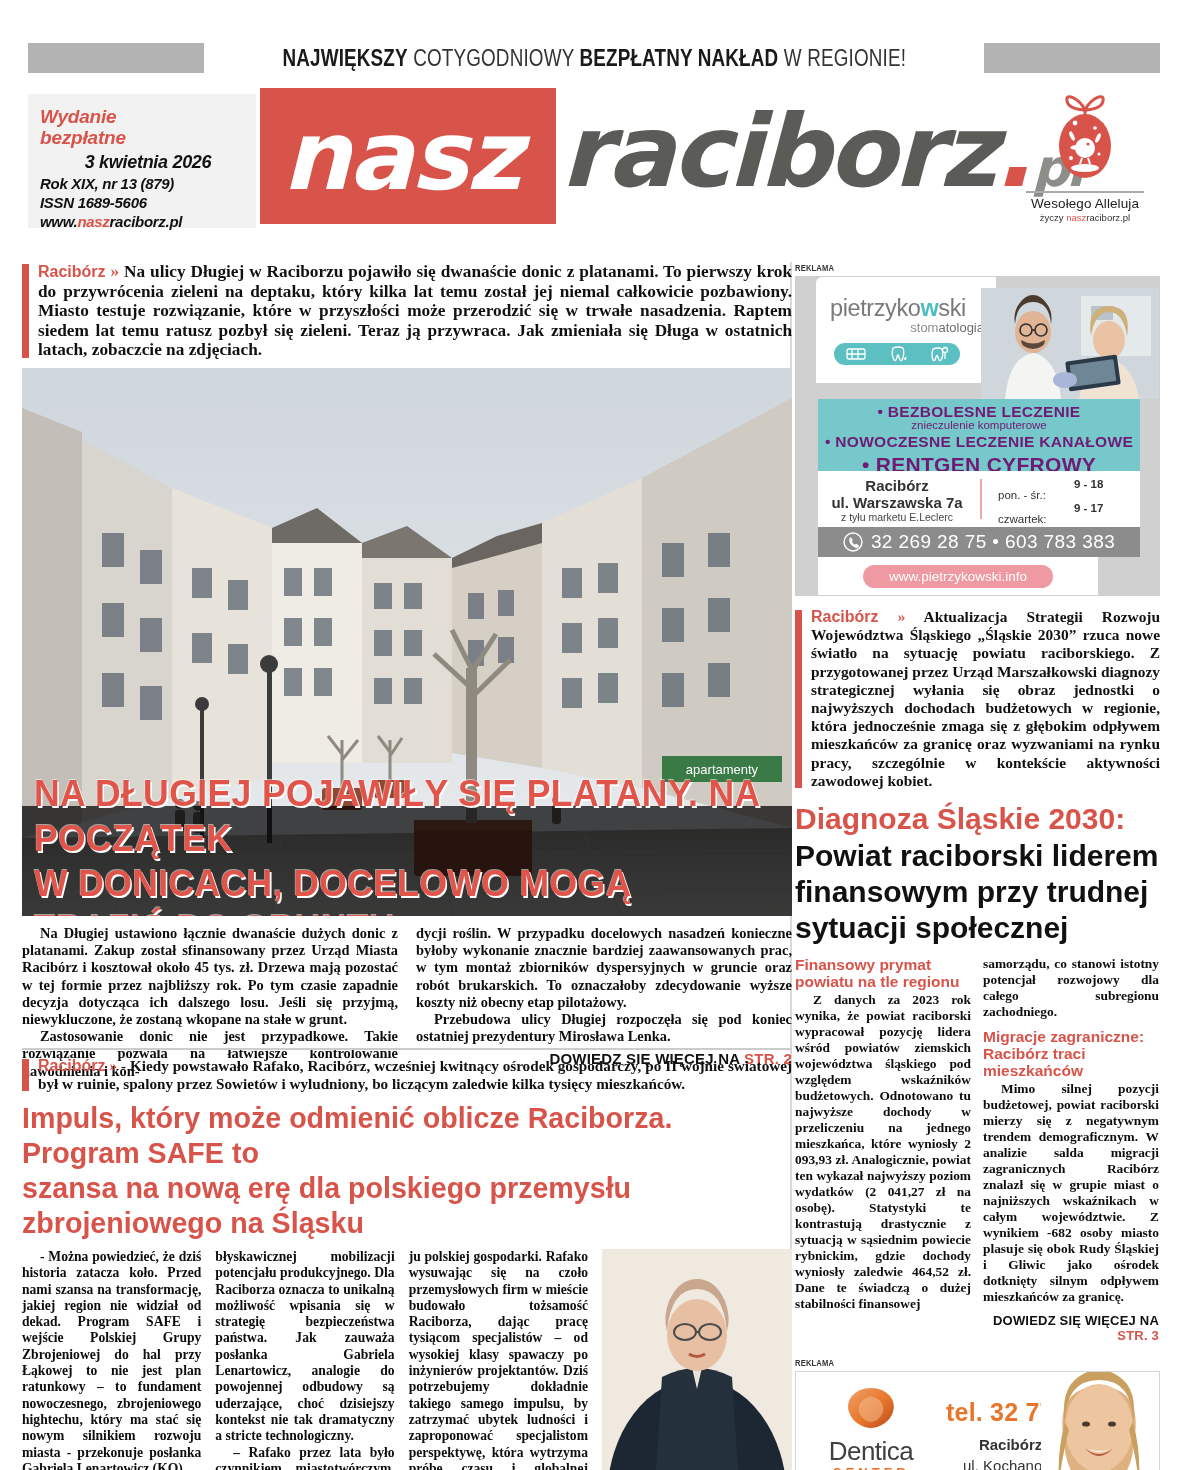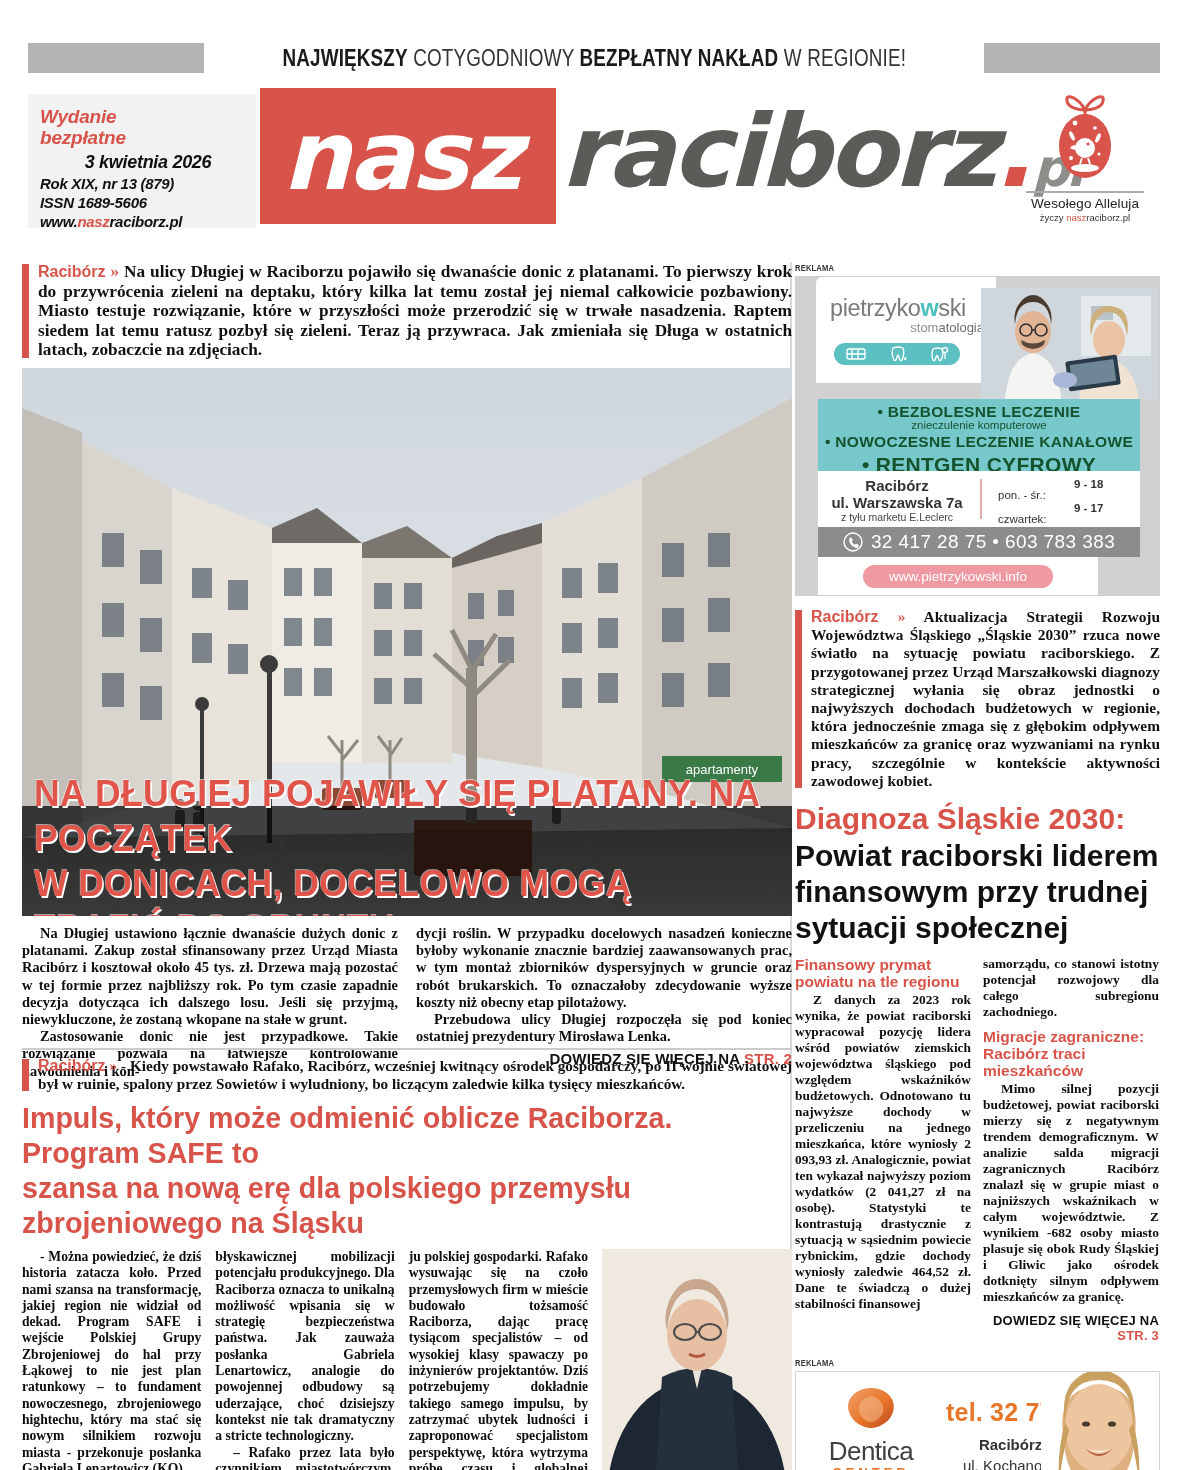--- a/index.html
+++ b/index.html
@@ -151,21 +151,21 @@
   
   .ad1 { width: 365px; height: 320px; border: 1px solid #cfcfcf; background: #d0d0d0; margin-top: 3px; position: relative; overflow: hidden; }
   .ad1-top { position: absolute; left: 0; top: 0; width: 365px; height: 122px; }
   .ad1-white { position: absolute; left: 20px; top: 0; width: 180px; height: 106px; background: #fff; border-radius: 6px 0 0 0; }
   .ad1-logo { font-size: 23.5px; color: #7a7a7a; font-weight: 400; padding: 18px 0 0 14px; letter-spacing: -.4px; }
   .ad1-logo .tooth { color: #4bbfbf; font-weight: 700; }
   .ad1-sub { font-size: 13px; color: #8d8d8d; text-align: right; padding-right: 12px; margin-top: -2px; }
   .ad1-sub .dark { color: #6d6d6d; }
   .ad1-pill { margin: 8px 0 0 18px; width: 126px; height: 22px; background: #5cc0c3; border-radius: 11px; display: flex; align-items: center; justify-content: space-around; }
   .ad1-photo { position: absolute; right: 0; top: 11px; width: 178px; height: 111px; overflow: hidden; }
-  .ad1-banner { position: absolute; left: 22px; top: 122px; width: 322px; height: 92px; background: #76c8cb; color: #14532d; text-align: center; padding-top: 4px; }
+  .ad1-banner { position: absolute; left: 22px; top: 122px; width: 322px; height: 92px; background: #76c8cb; color: #701a75; text-align: center; padding-top: 4px; }
   .ad1-banner .b1 { font-size: 15.5px; font-weight: 700; letter-spacing: .3px; }
   .ad1-banner .b1s { font-size: 11.5px; font-weight: 400; margin-top: -2px; }
   .ad1-banner .b2 { font-size: 15.5px; font-weight: 700; margin-top: 2px; letter-spacing: .3px; }
   .ad1-banner .b3 { font-size: 21px; font-weight: 700; margin-top: 2px; letter-spacing: .3px; }
   .ad1-info { position: absolute; left: 22px; top: 194px; width: 322px; height: 56px; background: #fff; display: flex; }
   .ad1-addr { width: 158px; text-align: center; padding-top: 6px; }
   .ad1-addr .a1 { font-size: 15px; font-weight: 700; color: #333; }
   .ad1-addr .a2 { font-size: 15px; font-weight: 700; color: #333; }
   .ad1-addr .a3 { font-size: 10.5px; color: #444; }
   .ad1-vline { width: 2px; background: #e8a9a9; margin: 8px 4px; }
@@ -569,21 +569,21 @@
             <span class="hlab">piątek:</span>
             <span class="hval">9 - 15</span>
           </div>
         </div>
       </div>
       <div class="ad1-phone">
         <svg width="20" height="20" viewBox="0 0 20 20" style="margin-right:8px">
           <circle cx="10" cy="10" r="9" fill="none" stroke="#fff" stroke-width="1.4"></circle>
           <path d="M6.5 6 q1.5 -1 2.4 .4 l.8 1.4 q.4 .8 -.4 1.3 q-.5 .4 -.2 1 q.8 1.6 2.3 2.4 q.6 .3 1 -.2 q.5 -.8 1.3 -.4 l1.4 .8 q1.4 .9 .4 2.4 q-1 1.3 -3 .6 q-3.3 -1.2 -5.4 -4.3 q-1.5 -2.3 -.6 -5.4 Z" fill="#fff"></path>
         </svg>
-        <span>32 417 28 75 • 603 783 383</span>
+        <span>32 269 28 75 • 603 783 383</span>
       </div>
       <div class="ad1-www">
         <div class="ad1-wwwpill">www.pietrzykowski.info</div>
       </div>
     </div>
 
     <div class="art3">
       <div class="kicker-row">
         <div class="kicker-bar"></div>
         <div class="kicker-text">

